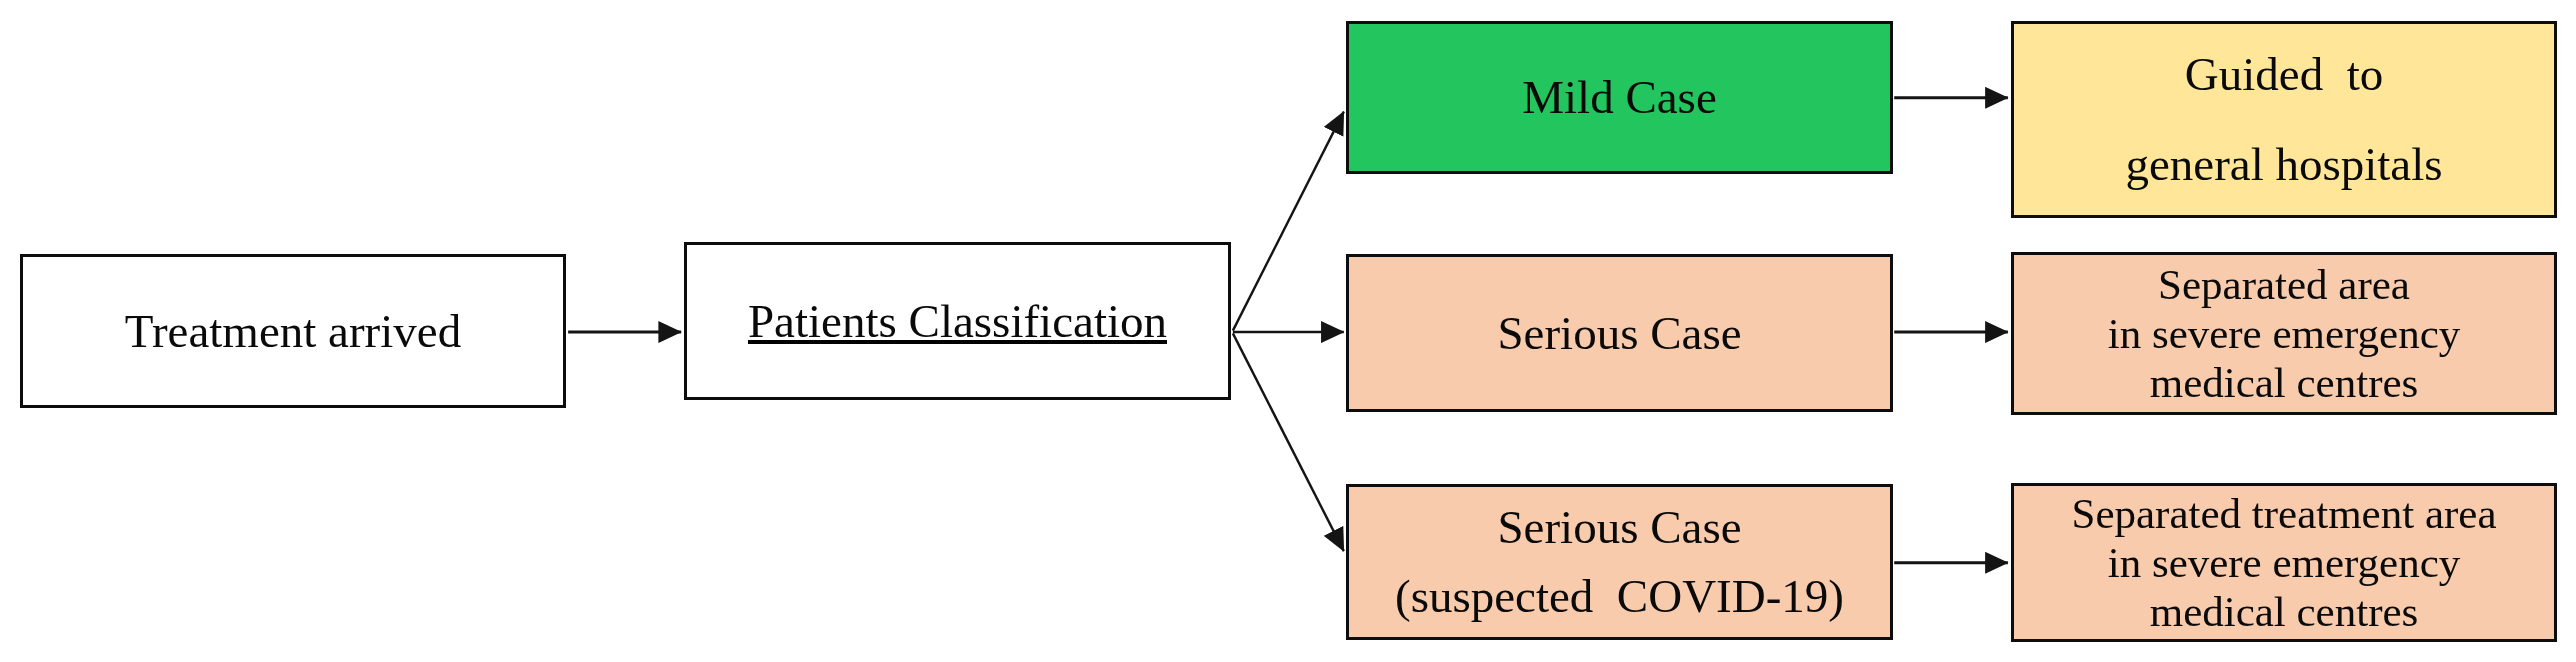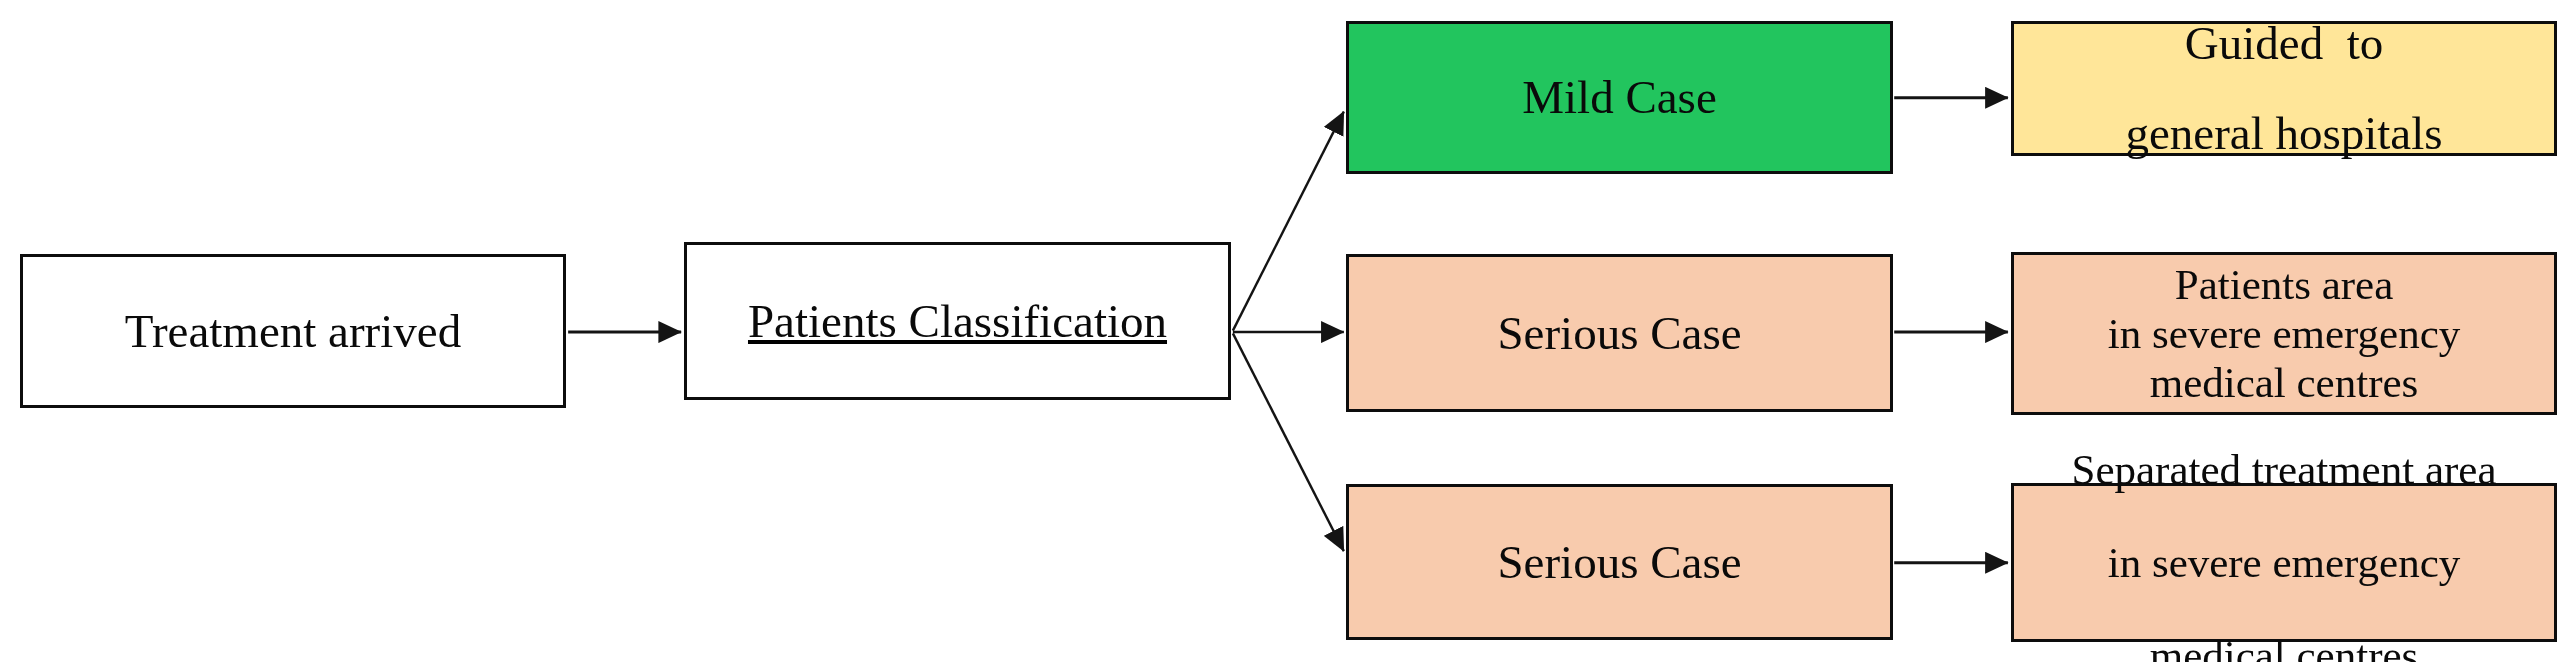--- a/index.html
+++ b/index.html
@@ -31,25 +31,25 @@
     white-space: pre-wrap;
     color: #0a0a0a;
   }
   .fs-lg .line { font-size: 47px; line-height: 70px; }
   .fs-sm .line { font-size: 43px; line-height: 49px; }
 
   
   #n-patients-arrived        { left:  20px; top: 254px; width: 546px; height: 154px; }
   #n-patients-classification { left: 684px; top: 242px; width: 547px; height: 158px; text-decoration: underline; }
   #n-mild-case               { left: 1346px; top:  20.7px; width: 547px; height: 153px; }
-  #n-guided                  { left: 2011px; top:  20.7px; width: 546px; height: 135px; }
+  #n-guided                  { left: 2011px; top:  20.7px; width: 546px; height: 197px; }
   #n-serious-case            { left: 1346px; top: 254px; width: 547px; height: 158px; }
   #n-treatment-area          { left: 2011px; top: 252px; width: 546px; height: 163px; }
   #n-serious-suspected       { left: 1346px; top: 484px; width: 547px; height: 156px; }
-  #n-separated-area          { left: 2011px; top: 483px; width: 546px; height: 159px; gap: 44px; }
+  #n-separated-area          { left: 2011px; top: 483px; width: 546px; height: 159px; }
 
   svg.arrows {
     position: absolute;
     left: 0; top: 0;
     width: 2576px;
     height: 662px;
     pointer-events: none;
   }
   svg.arrows line {
     stroke: #141414;
@@ -91,27 +91,28 @@
   <div class="node fs-lg" id="n-guided" style="line-height: 66px; background: rgb(255, 230, 153);">
     <span class="line" style="line-height:66px;">Guided  to</span>
     <span class="line" style="line-height:66px;margin-top:24px;">general hospitals</span>
   </div>
 
   <div class="node fs-lg" id="n-serious-case" style="background: rgb(248, 203, 173);">
     <span class="line">Serious Case</span>
   </div>
 
   <div class="node fs-sm" id="n-treatment-area" style="background: rgb(248, 203, 173);">
-    <span class="line">Patients area</span>
+    <span class="line">Separated area</span>
     <span class="line">in severe emergency</span>
     <span class="line">medical centres</span>
   </div>
 
   <div class="node fs-lg" id="n-serious-suspected" style="line-height: 69px; background: rgb(248, 203, 173);">
     <span class="line" style="line-height:69px;">Serious Case</span>
+    <span class="line" style="line-height:69px;">(suspected  COVID-19)</span>
   </div>
 
   <div class="node fs-sm" id="n-separated-area" style="background: rgb(248, 203, 173);">
     <span class="line">Separated treatment area</span>
     <span class="line">in severe emergency</span>
     <span class="line">medical centres</span>
   </div>
 
 </div>
 

